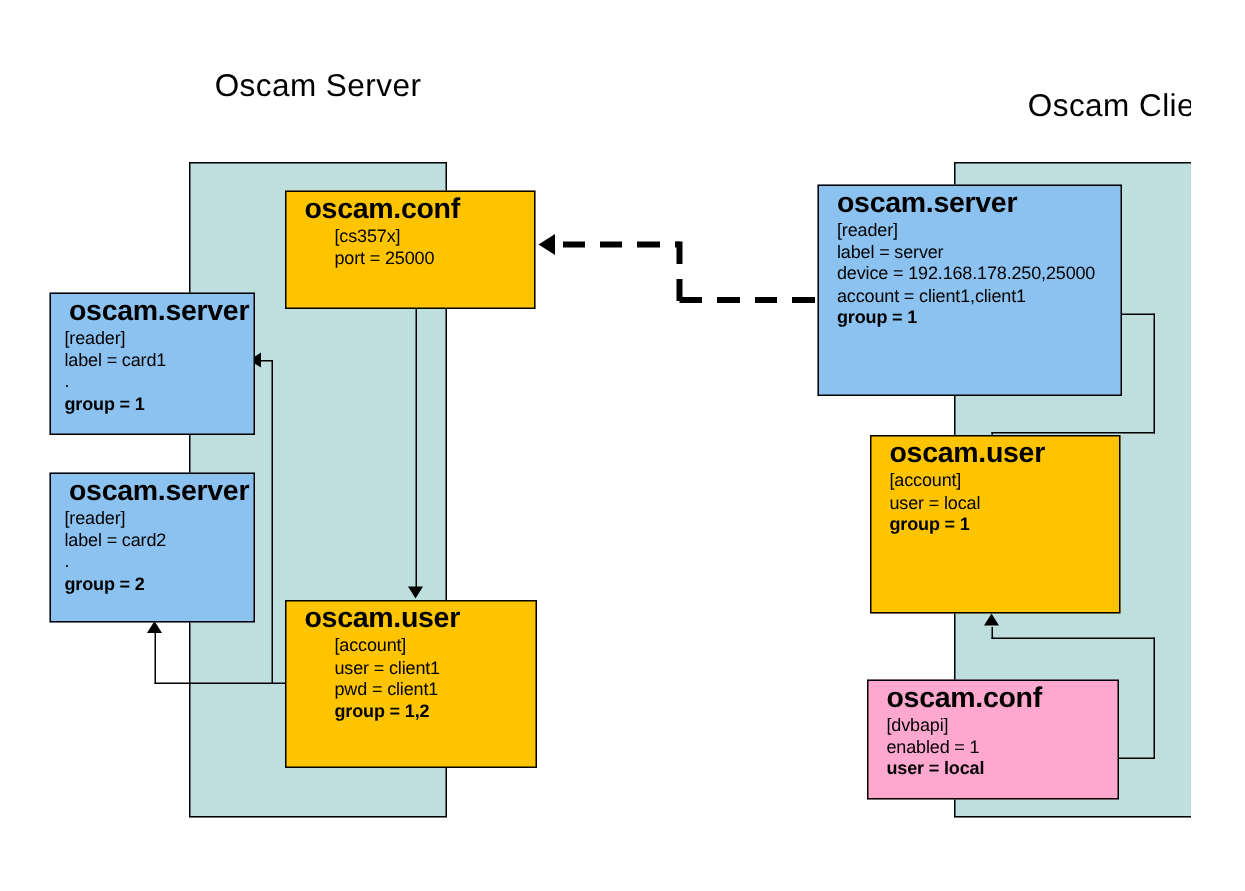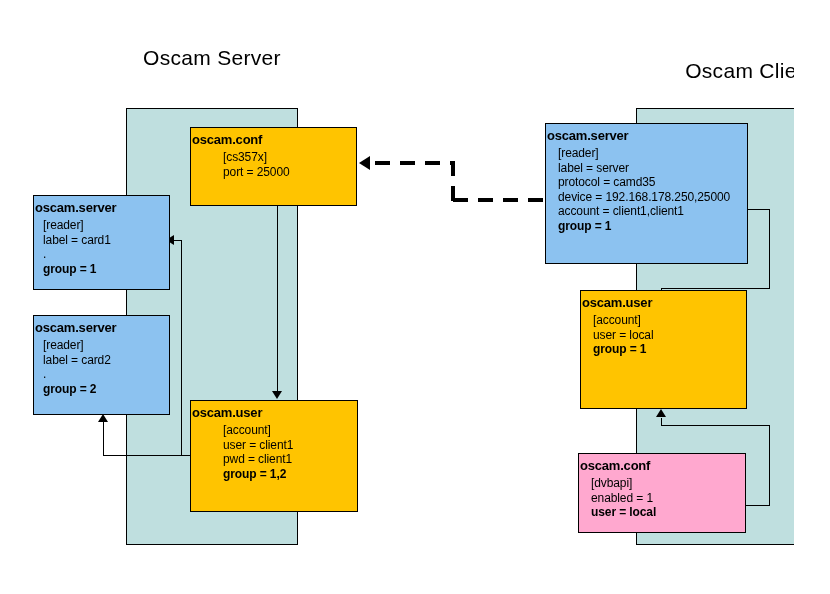--- a/index.html
+++ b/index.html
@@ -44,24 +44,24 @@
     position: absolute;
     border: 1px solid #000000;
     box-sizing: border-box;
     padding: 0;
   }
   .box.yellow  { background: #ffc400; }
   .box.blue    { background: #8cc2f0; }
   .box.pink    { background: #ffa8cf; }
 
   .box-title {
-    font-size: 13px;
+    font-size: 19px;
     font-weight: bold;
     color: #000000;
-    padding: 3px 0 2px 1px;
+    padding: 3px 0 2px 12px;
     line-height: 17px;
     white-space: nowrap;
     letter-spacing: -0.2px;
   }
   .box-body {
     font-size: 12px;
     color: #000000;
     line-height: 14.5px;
     white-space: nowrap;
     letter-spacing: -0.1px;
@@ -204,21 +204,20 @@
       <span class="ln">pwd = client1</span>
       <span class="ln bold">group = 1,2</span>
     </div>
   </div>
 
   <div class="box blue indent-md" style="left:545px; top:123px; width:203px; height:141px;">
     <div class="box-title">oscam.server</div>
     <div class="box-body">
       <span class="ln">[reader]</span>
       <span class="ln">label = server</span>
-      <span class="ln">protocol = camd35</span>
       <span class="ln">device = 192.168.178.250,25000</span>
       <span class="ln">account = client1,client1</span>
       <span class="ln bold">group = 1</span>
     </div>
   </div>
 
   <div class="box yellow indent-md" style="left:580px; top:290px; width:167px; height:119px;">
     <div class="box-title">oscam.user</div>
     <div class="box-body">
       <span class="ln">[account]</span>

